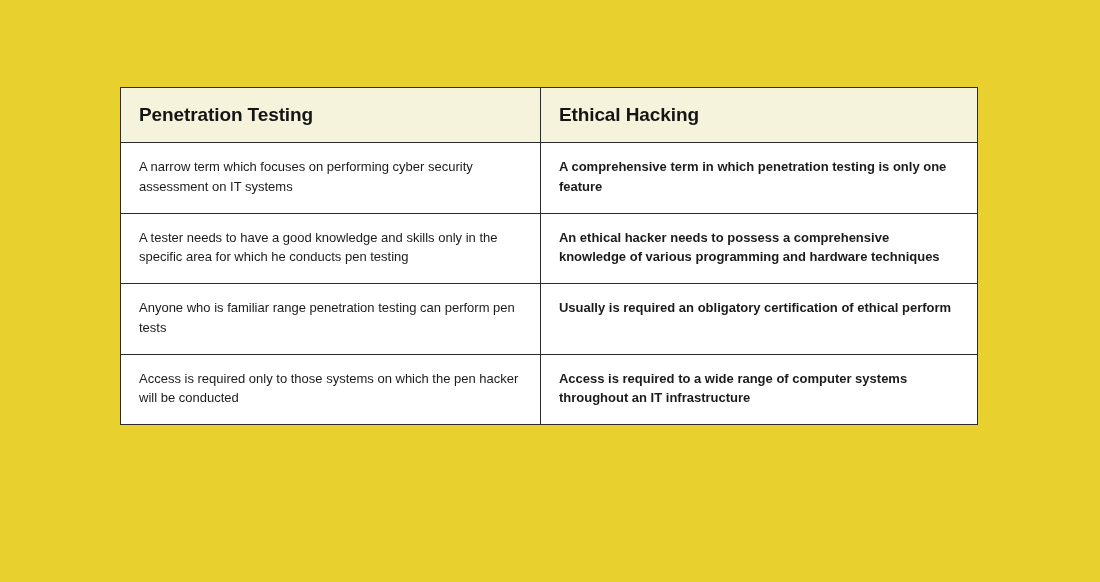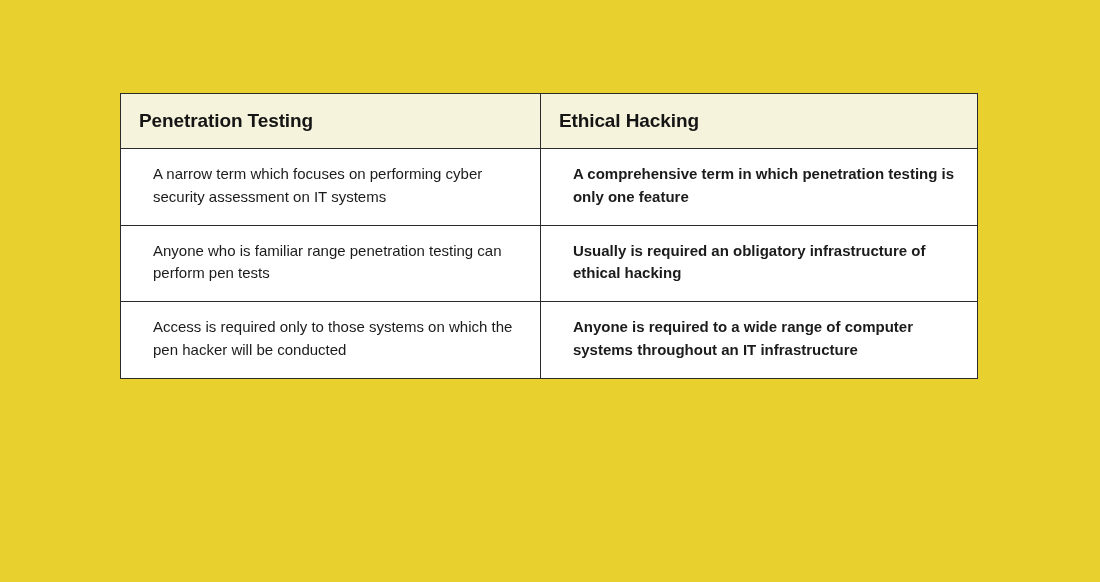--- a/index.html
+++ b/index.html
@@ -15,21 +15,21 @@
   }
   .page {
     position: relative;
     width: 1100px;
     height: 582px;
     box-sizing: border-box;
   }
   .table-wrap {
     position: absolute;
     left: 120px;
-    top: 93px;
+    top: 87px;
     width: 858px;
   }
   table.compare {
     border-collapse: collapse;
     width: 100%;
     table-layout: fixed;
     background: #ffffff;
     border: 1px solid #2b2b2b;
   }
   table.compare col.c1 { width: 49%; }
@@ -41,24 +41,24 @@
     font-size: 19px;
     color: #151515;
     padding: 16px 18px 16px 18px;
     border-right: 1px solid #2b2b2b;
     border-bottom: 1px solid #2b2b2b;
     letter-spacing: -0.1px;
   }
   table.compare th:last-child { border-right: none; }
   table.compare td {
     vertical-align: top;
-    font-size: 15px;
+    font-size: 13px;
     line-height: 1.52;
     color: #1b1b1b;
-    padding: 14px 18px 16px 32px;
+    padding: 14px 18px 16px 18px;
     border-right: 1px solid #2b2b2b;
     border-bottom: 1px solid #2b2b2b;
   }
   table.compare td:last-child { border-right: none; font-weight: bold; }
   table.compare tr:last-child td { border-bottom: none; }
 </style>
 </head>
 <body style="background: rgb(232, 208, 47);">
 
 <div class="page">
@@ -73,23 +73,27 @@
           <th>Penetration Testing</th>
           <th>Ethical Hacking</th>
         </tr>
       </thead>
       <tbody>
         <tr>
           <td>A narrow term which focuses on performing cyber security assessment on IT systems</td>
           <td>A comprehensive term in which penetration testing is only one feature</td>
         </tr>
         <tr>
+          <td>A tester needs to have a good knowledge and skills only in the specific area for which he conducts pen testing</td>
+          <td>An ethical hacker needs to possess a comprehensive knowledge of various programming and hardware techniques</td>
+        </tr>
+        <tr>
           <td>Anyone who is familiar range penetration testing can perform pen tests</td>
-          <td>Usually is required an obligatory infrastructure of ethical hacking</td>
+          <td>Usually is required an obligatory certification of ethical perform</td>
         </tr>
         <tr>
           <td>Access is required only to those systems on which the pen hacker will be conducted</td>
-          <td>Anyone is required to a wide range of computer systems throughout an IT infrastructure</td>
+          <td>Access is required to a wide range of computer systems throughout an IT infrastructure</td>
         </tr>
       </tbody>
     </table>
   </div>
 </div>
 
 </body></html>

